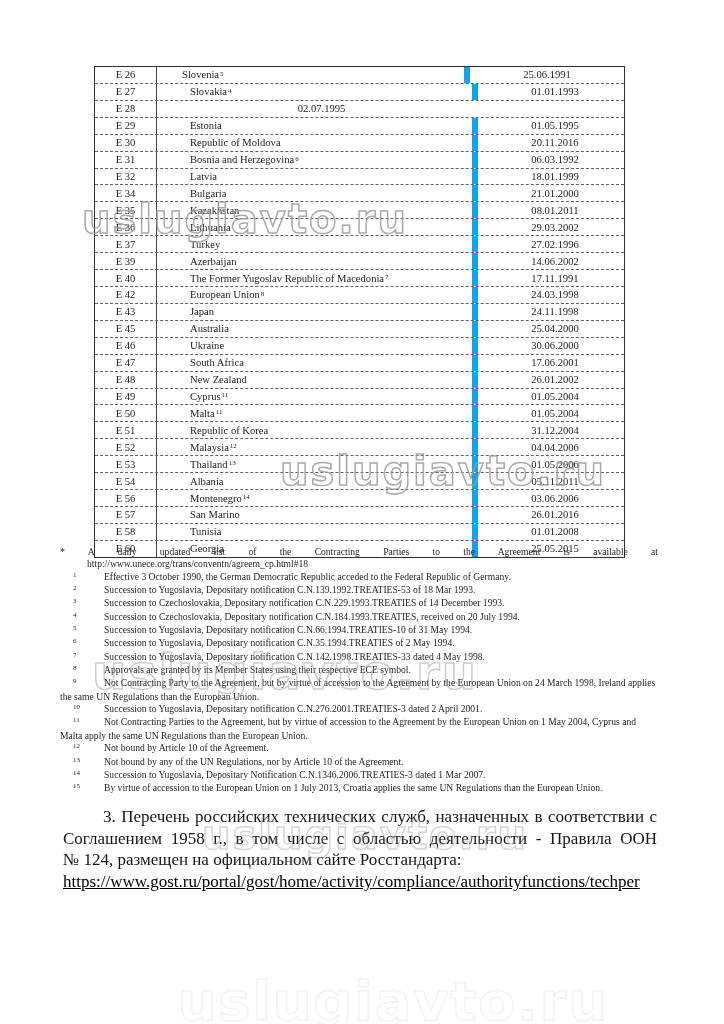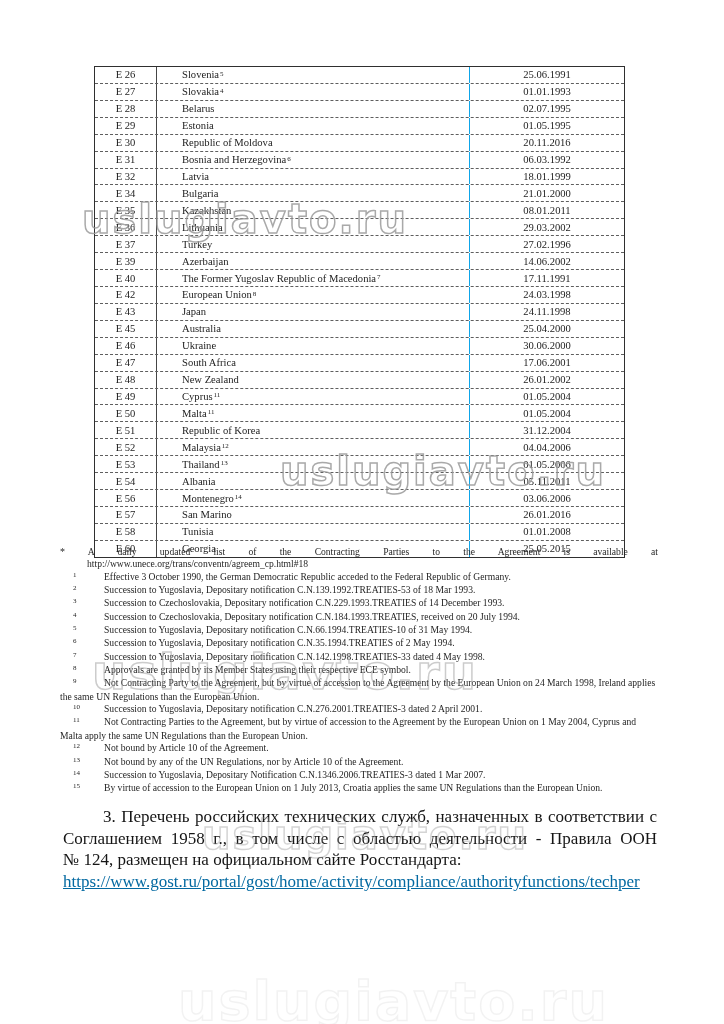--- a/index.html
+++ b/index.html
@@ -7,24 +7,24 @@
     width:724px; height:1024px; position:relative; overflow:hidden;
     background:#ffffff; color:#1c1c1c;
     font-family:"Liberation Serif", serif;
   }
   
   .ctable {
     position:absolute; top:66px; left:94px; width:531px;
     border:1px solid #2f2f2f; box-sizing:border-box; background:#fff;
   }
   .trow { display:grid; grid-template-columns:62px 313px 1fr; height:15.93px; }
-  .trow + .trow { border-top:1px dashed #5f5f5f; }
+  .trow + .trow { border-top:1px dashed #5f5f5f;gap:8px; }
   .cell { font-size:10.6px; display:flex; align-items:center; overflow:hidden; white-space:nowrap; }
   .cell-code { justify-content:center; border-right:1px solid #454545; }
-  .cell-country { padding-left:25px; border-right:1px solid #0ea5e9; }
+  .cell-country { padding-left:25px; border-right:6px solid #0ea5e9; }
   .cell-date { justify-content:center; }
   .cell sup { font-size:7px; line-height:0; position:relative; top:-1px; margin-left:1px; }
   
   .footnotes {
     position:absolute; top:546px; left:60px; width:598px;
     font-size:9.6px; line-height:12.35px; color:#1f1f1f;
   }
   .fn-star-line { text-align:justify; text-align-last:justify; }
   .fn-url { text-align:left;padding-left:27px; }
   .fn-mark { display:inline-block; width:44px; padding-left:13px; box-sizing:border-box;
@@ -61,23 +61,20 @@
     <div class="trow">
       <div class="cell cell-code">E 27</div>
       <div class="cell cell-country">
         <span>Slovakia</span>
         <sup>4</sup>
       </div>
       <div class="cell cell-date">01.01.1993</div>
     </div>
     <div class="trow">
       <div class="cell cell-code">E 28</div>
-      <div class="cell cell-country">
-        <span>Belarus</span>
-      </div>
       <div class="cell cell-date">02.07.1995</div>
     </div>
     <div class="trow">
       <div class="cell cell-code">E 29</div>
       <div class="cell cell-country">
         <span>Estonia</span>
       </div>
       <div class="cell cell-date">01.05.1995</div>
     </div>
     <div class="trow">
@@ -286,21 +283,21 @@
       <div class="fn"><span class="fn-mark">15</span><span>By virtue of accession to the European Union on 1 July 2013, Croatia applies the same UN Regulations than the European Union.</span></div>
     </div>
 </div>
 
 <div class="para">
   <div id="para-lines">
       <div class="p-line first">3. Перечень российских технических служб, назначенных в соответствии с</div>
       <div class="p-line">Соглашением 1958 г., в том числе с областью деятельности - Правила ООН</div>
       <div class="p-line last">№ 124, размещен на официальном сайте Росстандарта:</div>
     </div>
-  <div class="p-link"><a style="color: #0369a1;">https://www.gost.ru/portal/gost/home/activity/compliance/authorityfunctions/techper</a></div>
+  <div class="p-link"><a style="color: #000000;">https://www.gost.ru/portal/gost/home/activity/compliance/authorityfunctions/techper</a></div>
 </div>
 
 <div id="watermarks">
     <span class="watermark" style="left: 82px; top: 196px; font-size: 40px; opacity: 0.85;">uslugiavto.ru</span>
     <span class="watermark" style="left: 280px; top: 448px; font-size: 40px; opacity: 0.85;">uslugiavto.ru</span>
     <span class="watermark" style="left: 92px; top: 644px; font-size: 48px; opacity: 0.5;">uslugiavto.ru</span>
     <span class="watermark" style="left: 202px; top: 812px; font-size: 40px; opacity: 0.42;">uslugiavto.ru</span>
     <span class="watermark" style="left: 178px; top: 970px; font-size: 54px; opacity: 0.12;">uslugiavto.ru</span>
   </div>
 

